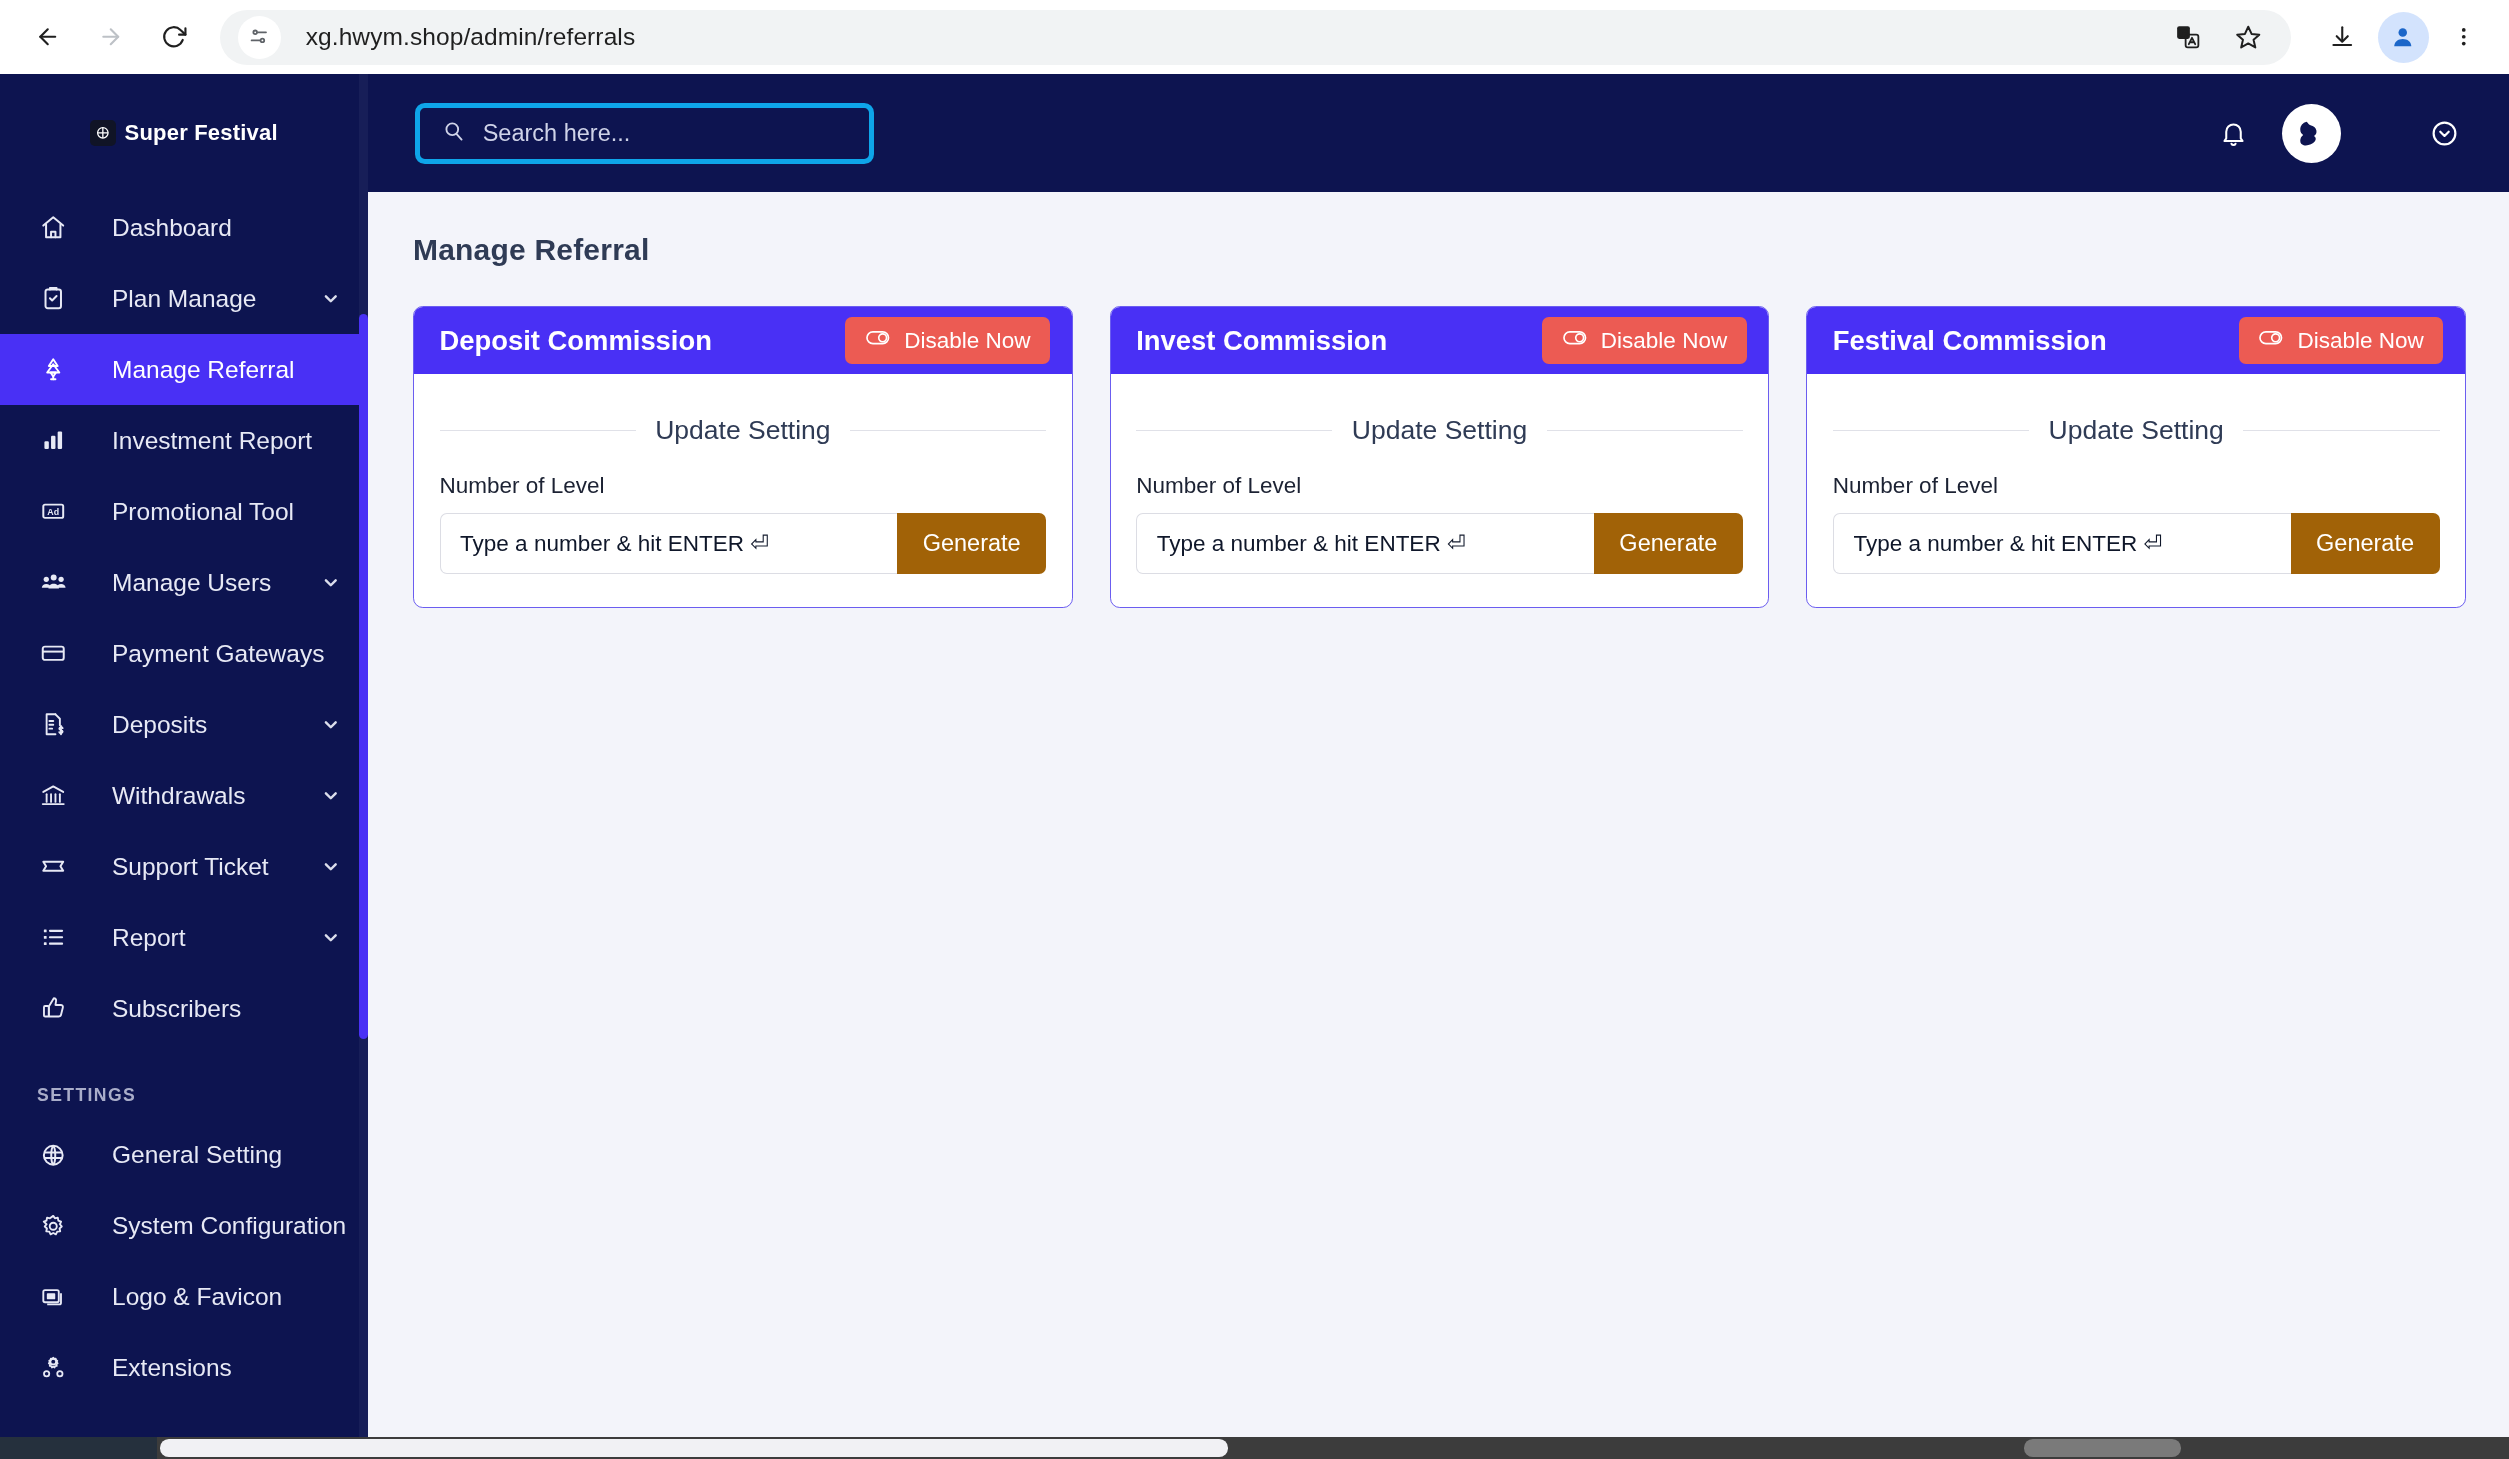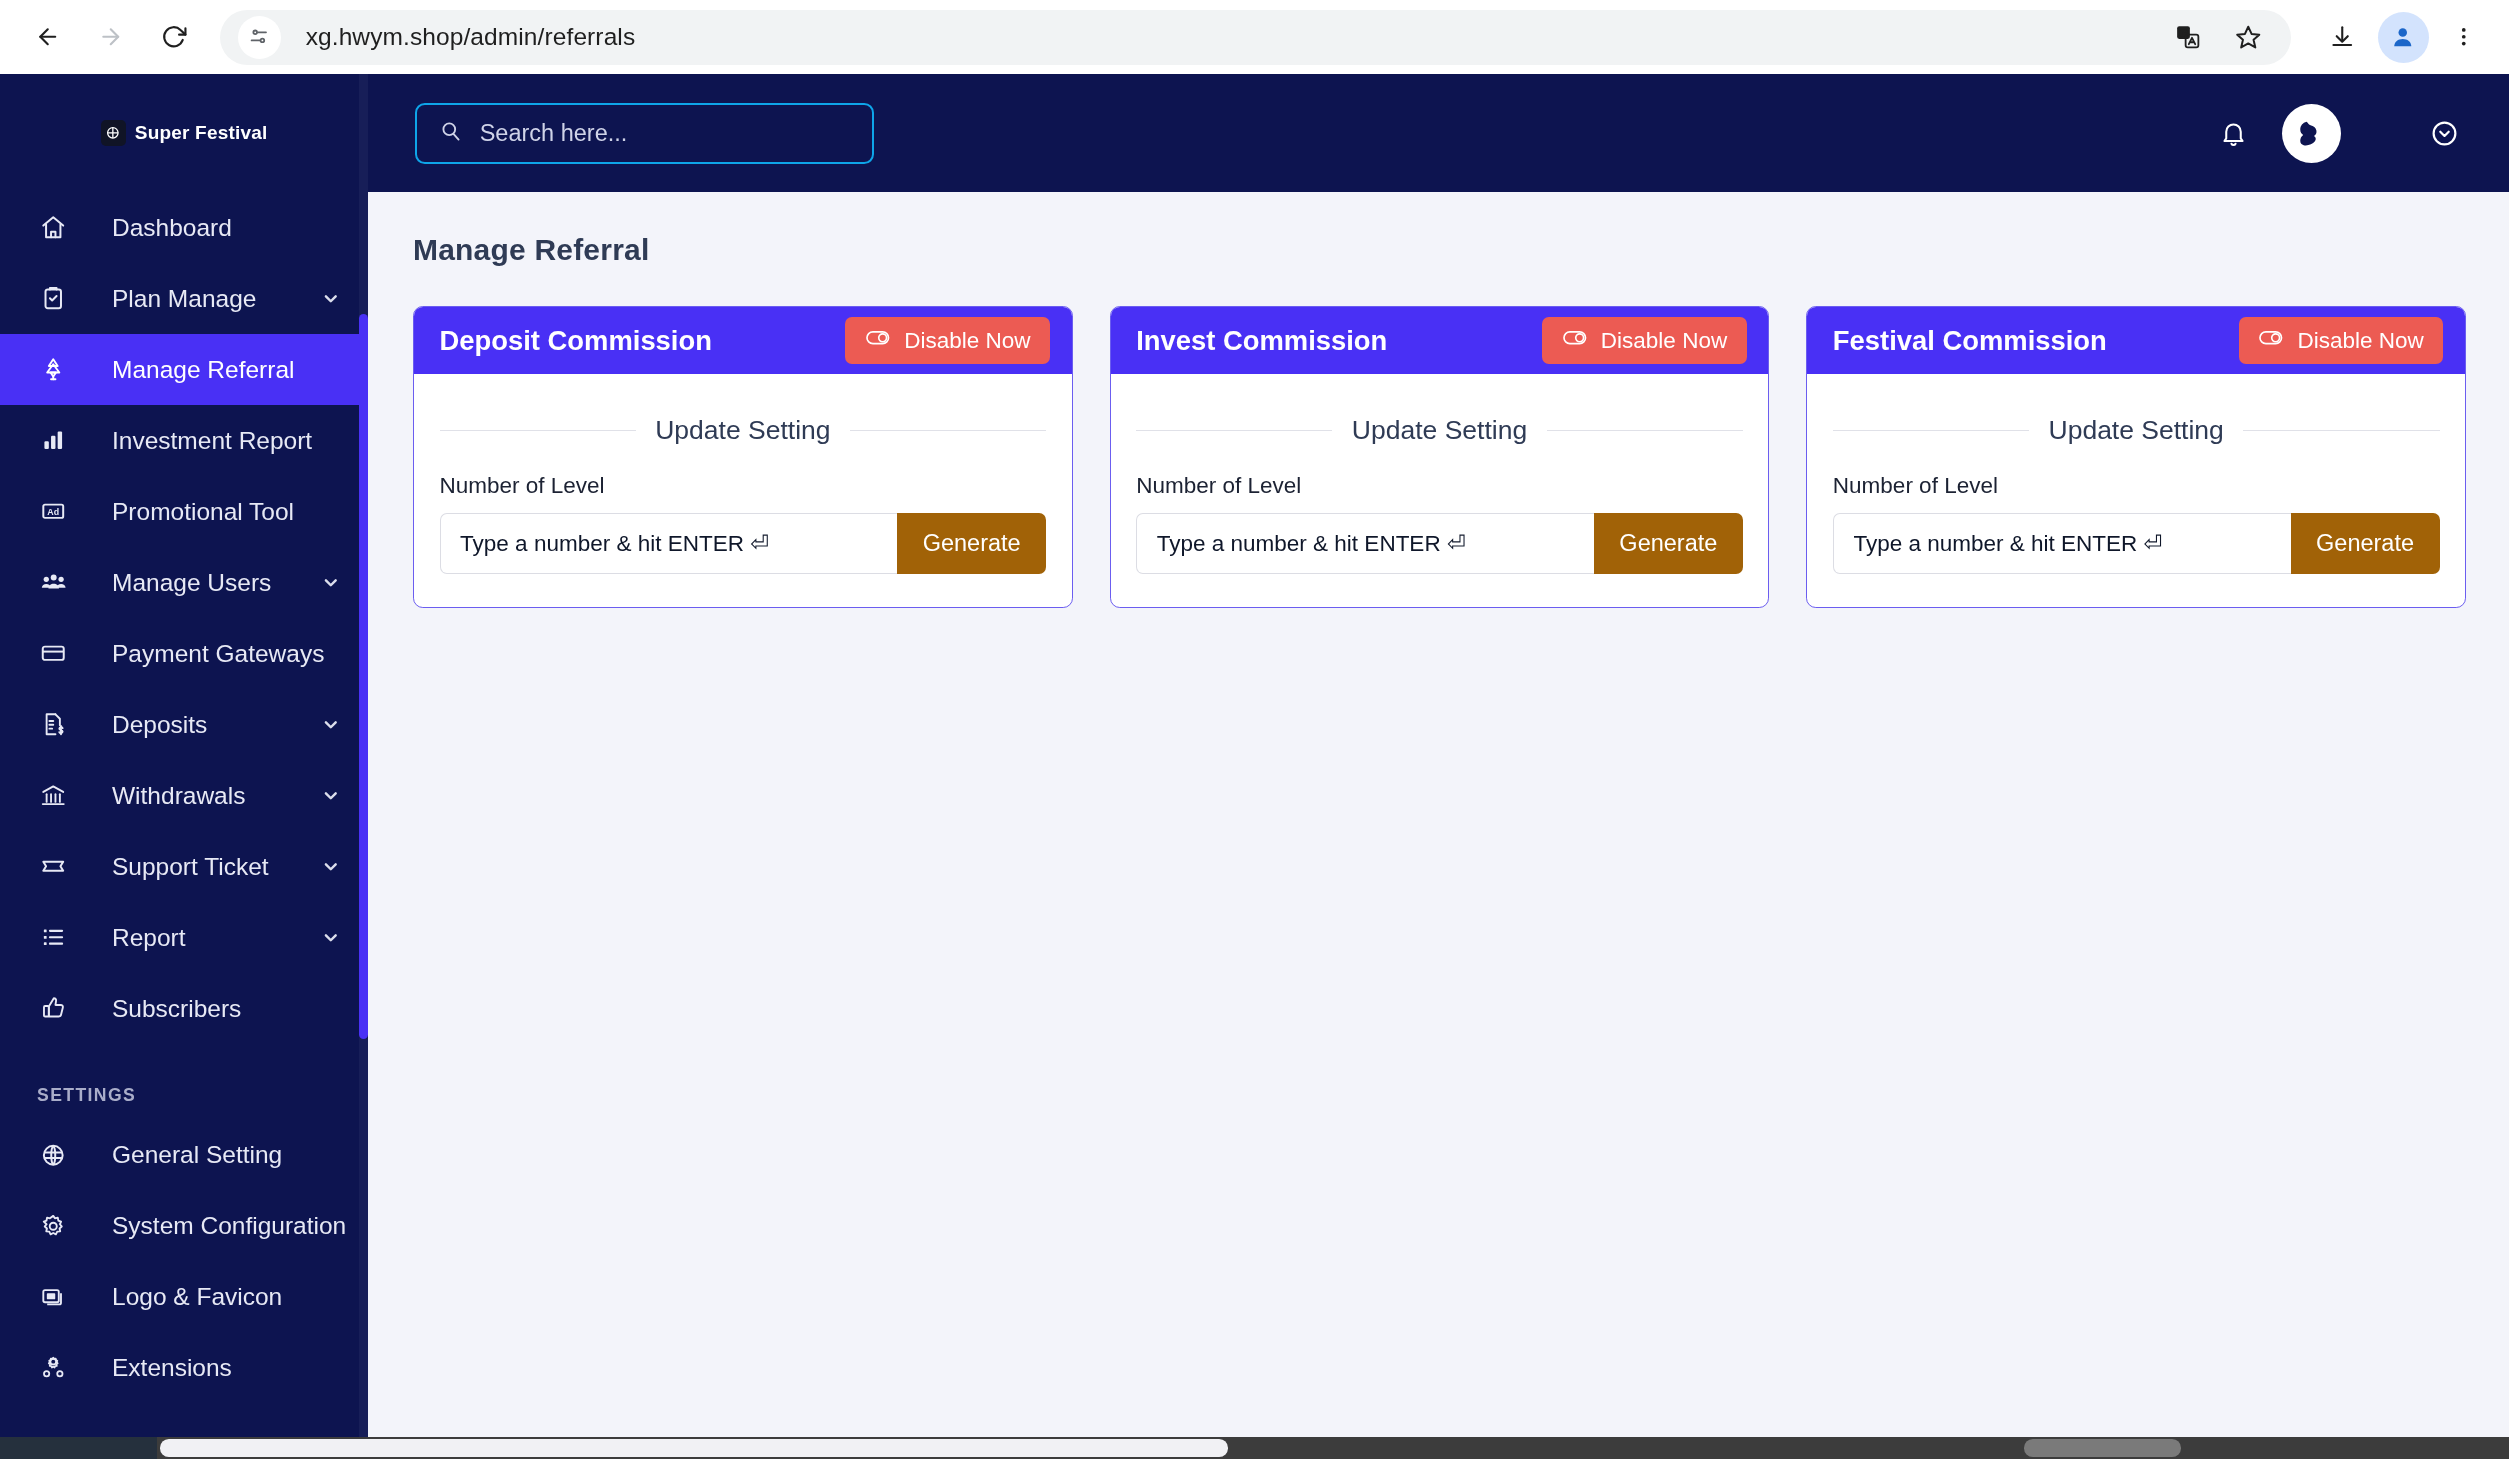--- a/index.html
+++ b/index.html
@@ -108,21 +108,21 @@
     gap: 8.8px;
   }
   .brand-mark {
     width: 25.5px; height: 25.5px;
     background: #101426;
     border-radius: 4.9px;
     display: flex; align-items: center; justify-content: center;
   }
   .brand-text {
     color: #ffffff;
-    font-size: 19px;
+    font-size: 22px;
     font-weight: bold;
     letter-spacing: 0.2px;
   }
 
   .nav-item {
     height: 71px;
     display: flex;
     align-items: center;
     padding-left: 37px;
     padding-right: 25.5px;
@@ -185,21 +185,21 @@
     height: 118px;
     background: #0d1450;
     display: flex;
     align-items: center;
     padding: 0 45px 0 47px;
     gap: 23.5px;
   }
   .search-box {
     width: 459px;
     height: 61px;
-    border: 2px solid #0ea5e9;
+    border: 5px solid #0ea5e9;
     border-radius: 9.8px;
     display: flex;
     align-items: center;
     gap: 17.6px;
     padding: 0 21.6px;
     background: transparent;
   }
   .search-box .ph {
     color: #cfd3e8;
     font-size: 23.5px;

